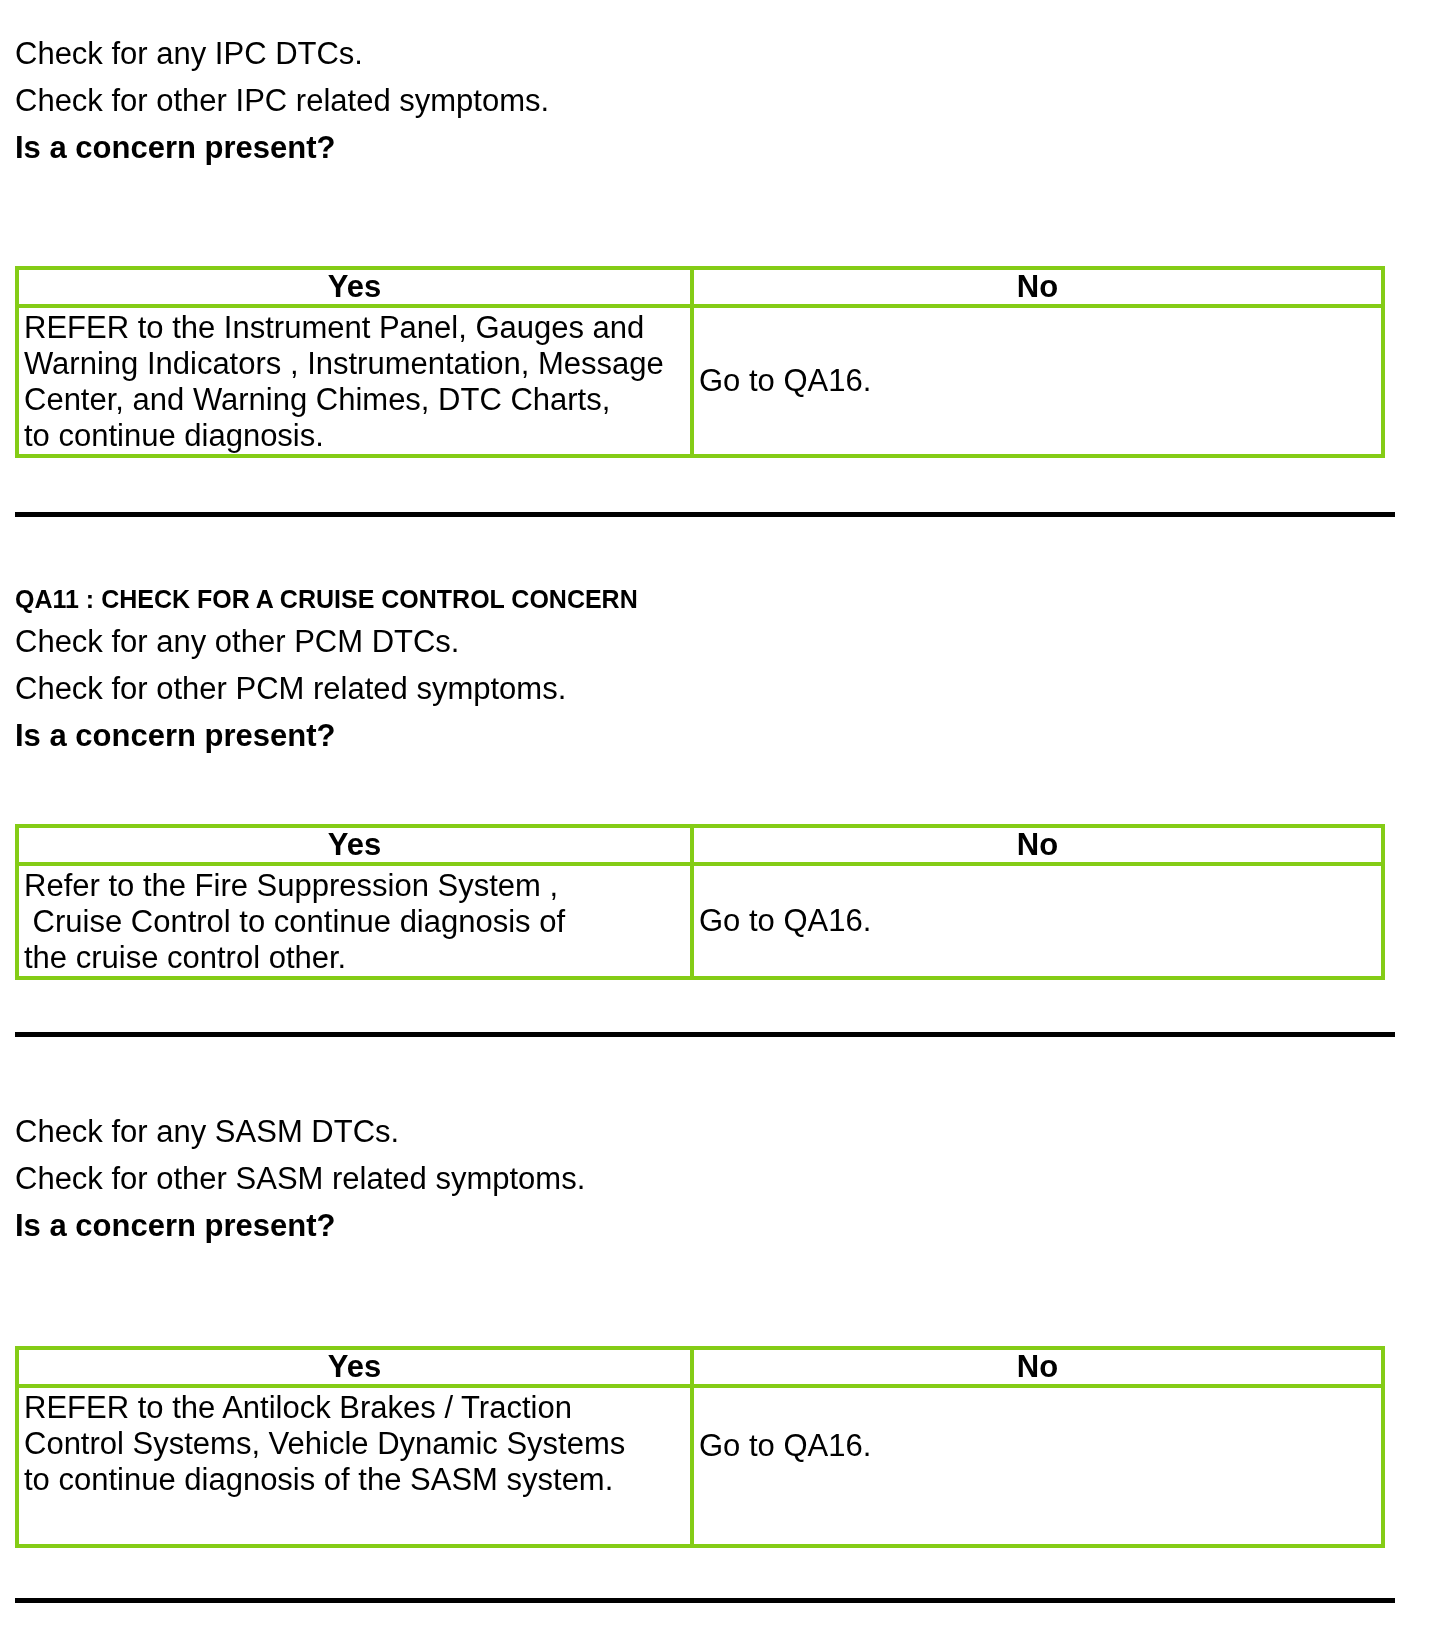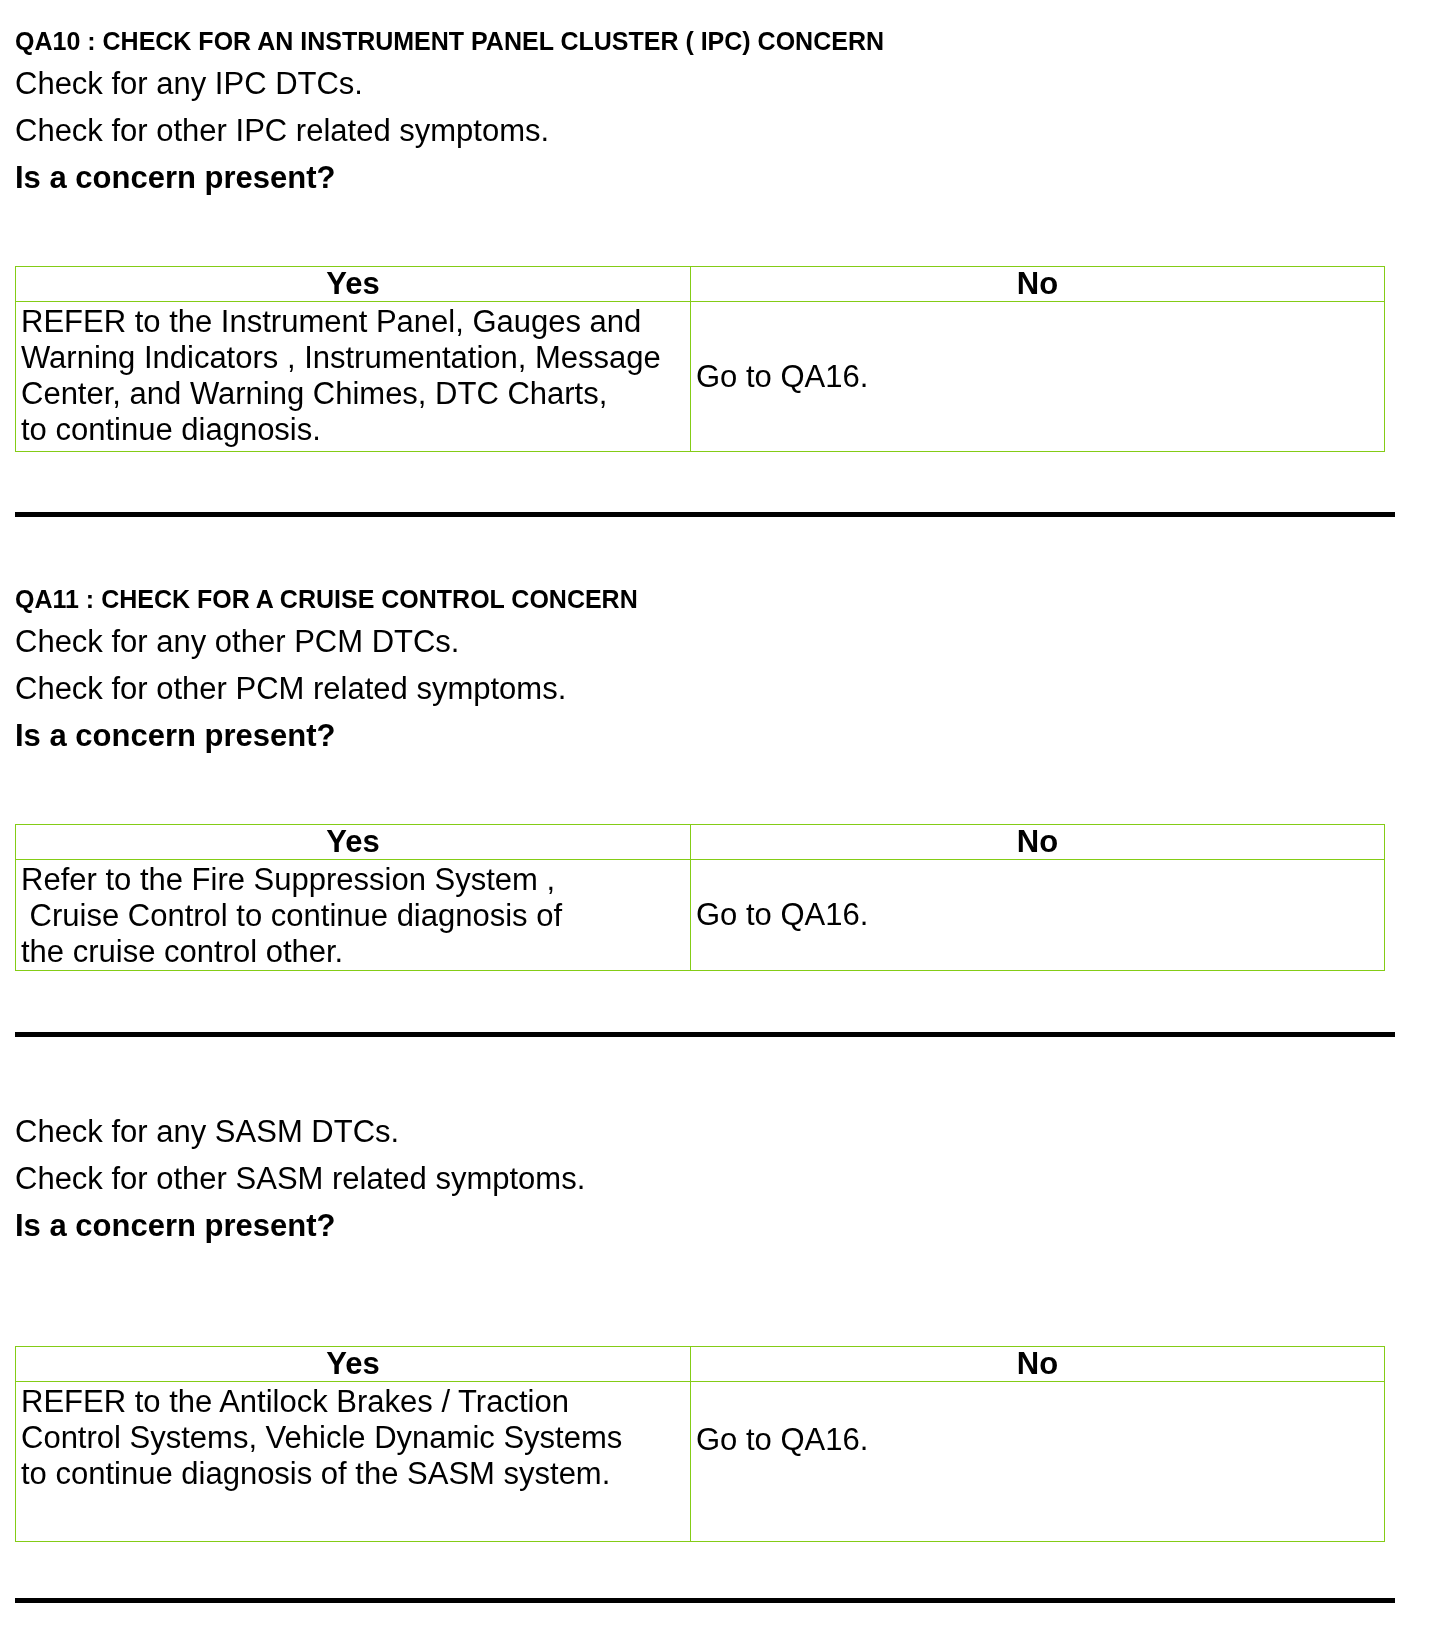--- a/index.html
+++ b/index.html
@@ -12,37 +12,36 @@
       font-weight: bold; font-size: 25px; line-height: 30px; margin: 0;
       letter-spacing: 0px;
     }
     .line { font-size: 31px; line-height: 47px; margin: 0; }
     .question { font-size: 31px; line-height: 47px; margin: 0; font-weight: bold; }
     table.yn {
       position: absolute; left: 0; border-collapse: collapse;
       width: 1370px; table-layout: fixed;
     }
     table.yn td, table.yn th {
-      border: 1px solid #84cc16; padding: 0 5px; vertical-align: middle;
+      border: 4px solid #84cc16; padding: 0 5px; vertical-align: middle;
     }
     table.yn th {
       font-weight: bold; font-size: 31px; height: 34px; line-height: 34px; text-align: center;
     }
     table.yn td.yes { font-size: 31px; line-height: 36px; text-align: left; vertical-align: top; padding-top: 2px; }
     table.yn td.no { font-size: 31px; text-align: left; }
     .col-yes { width: 675px; }
     .rule {
       position: absolute; left: 0; width: 1380px; height: 5px; background: #000;
     }
   </style>
 </head>
 <body>
 
 <div class="section" style="top:26px;">
-  <p class="title">QA10 : CHECK FOR AN INSTRUMENT PANEL CLUSTER ( IPC) CONCERN</p>
   <p class="line" style="margin-top:4px;">Check for any IPC  DTCs.</p>
   <p class="line">Check for other IPC related symptoms.</p>
   <p class="question">Is a concern present?</p>
   <table class="yn" style="top:240px;">
     <colgroup>
         <col class="col-yes">
         <col>
       </colgroup>
     <tbody>
         <tr>

